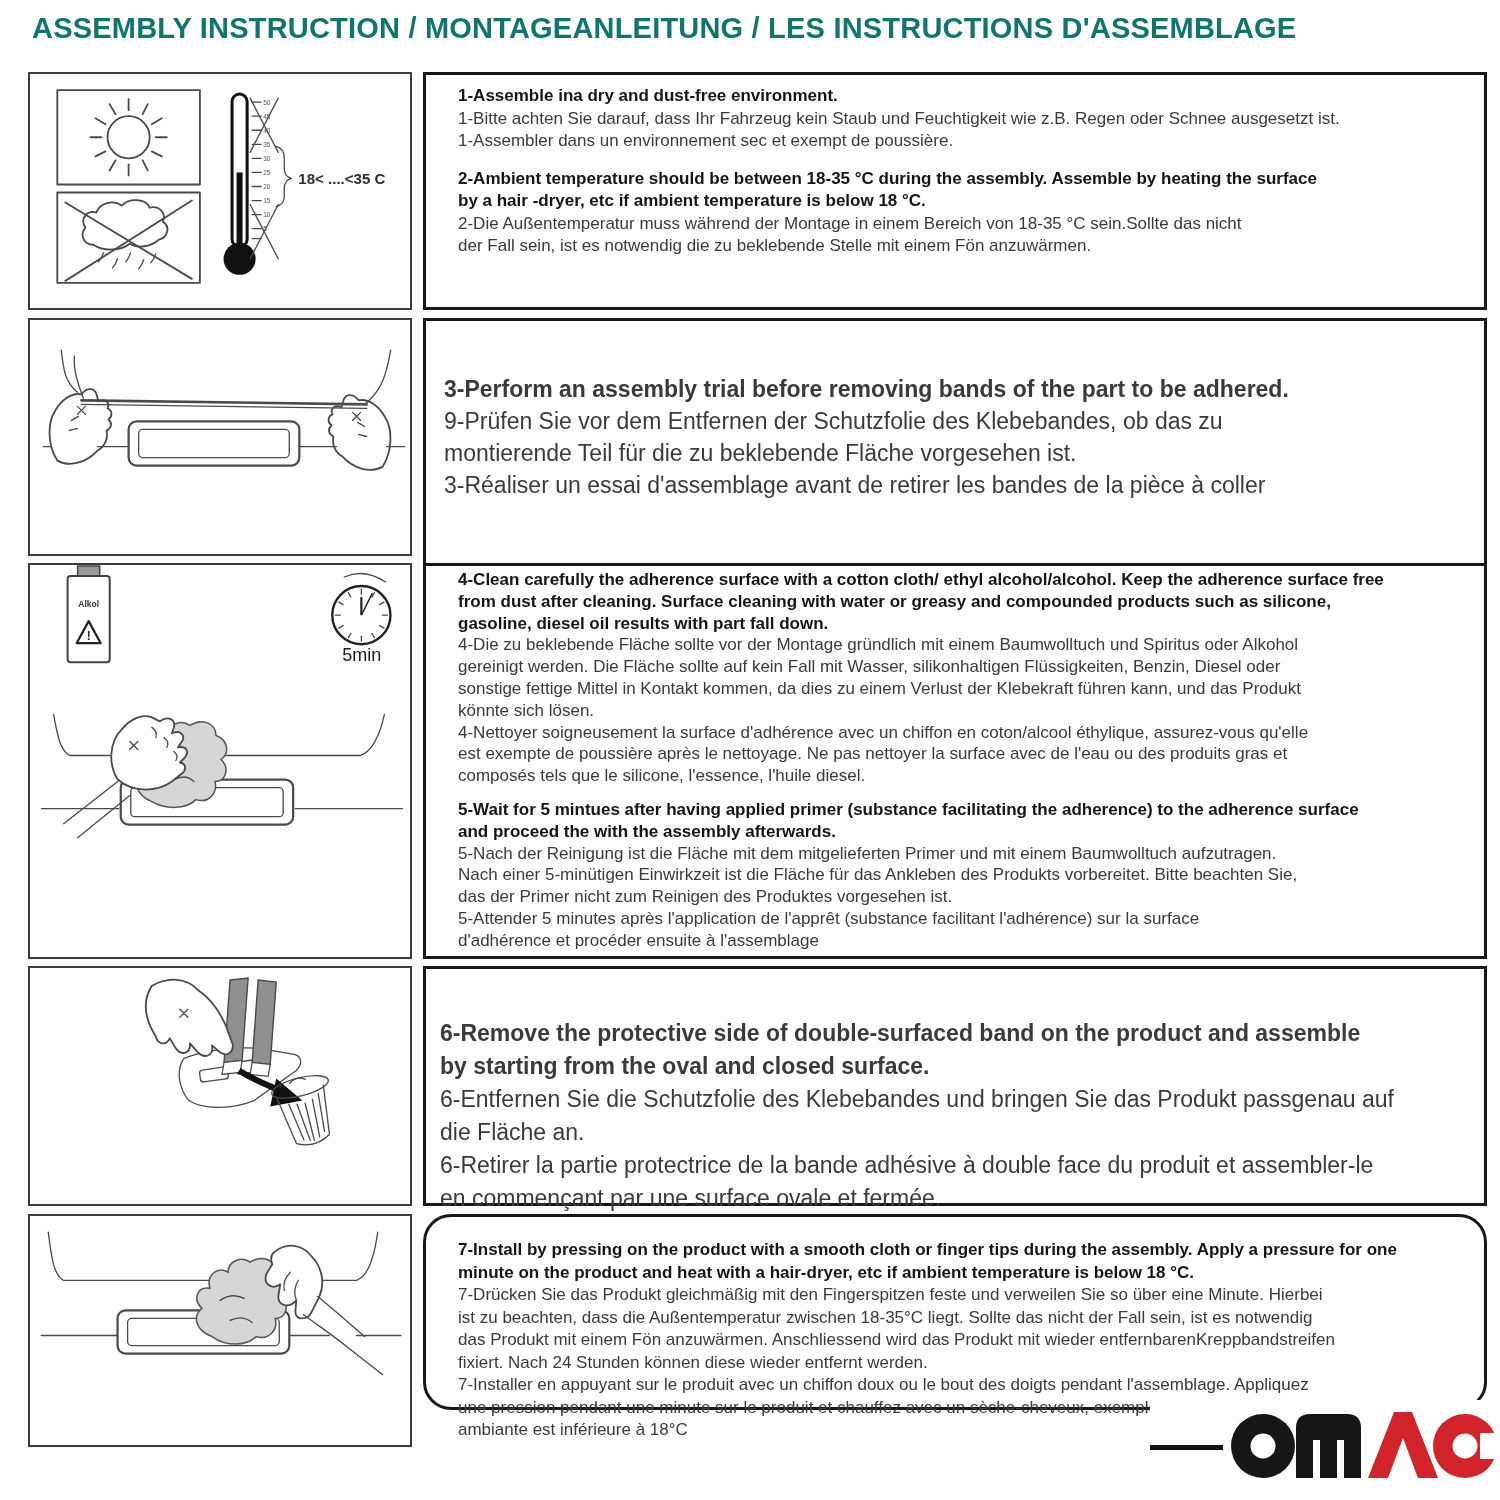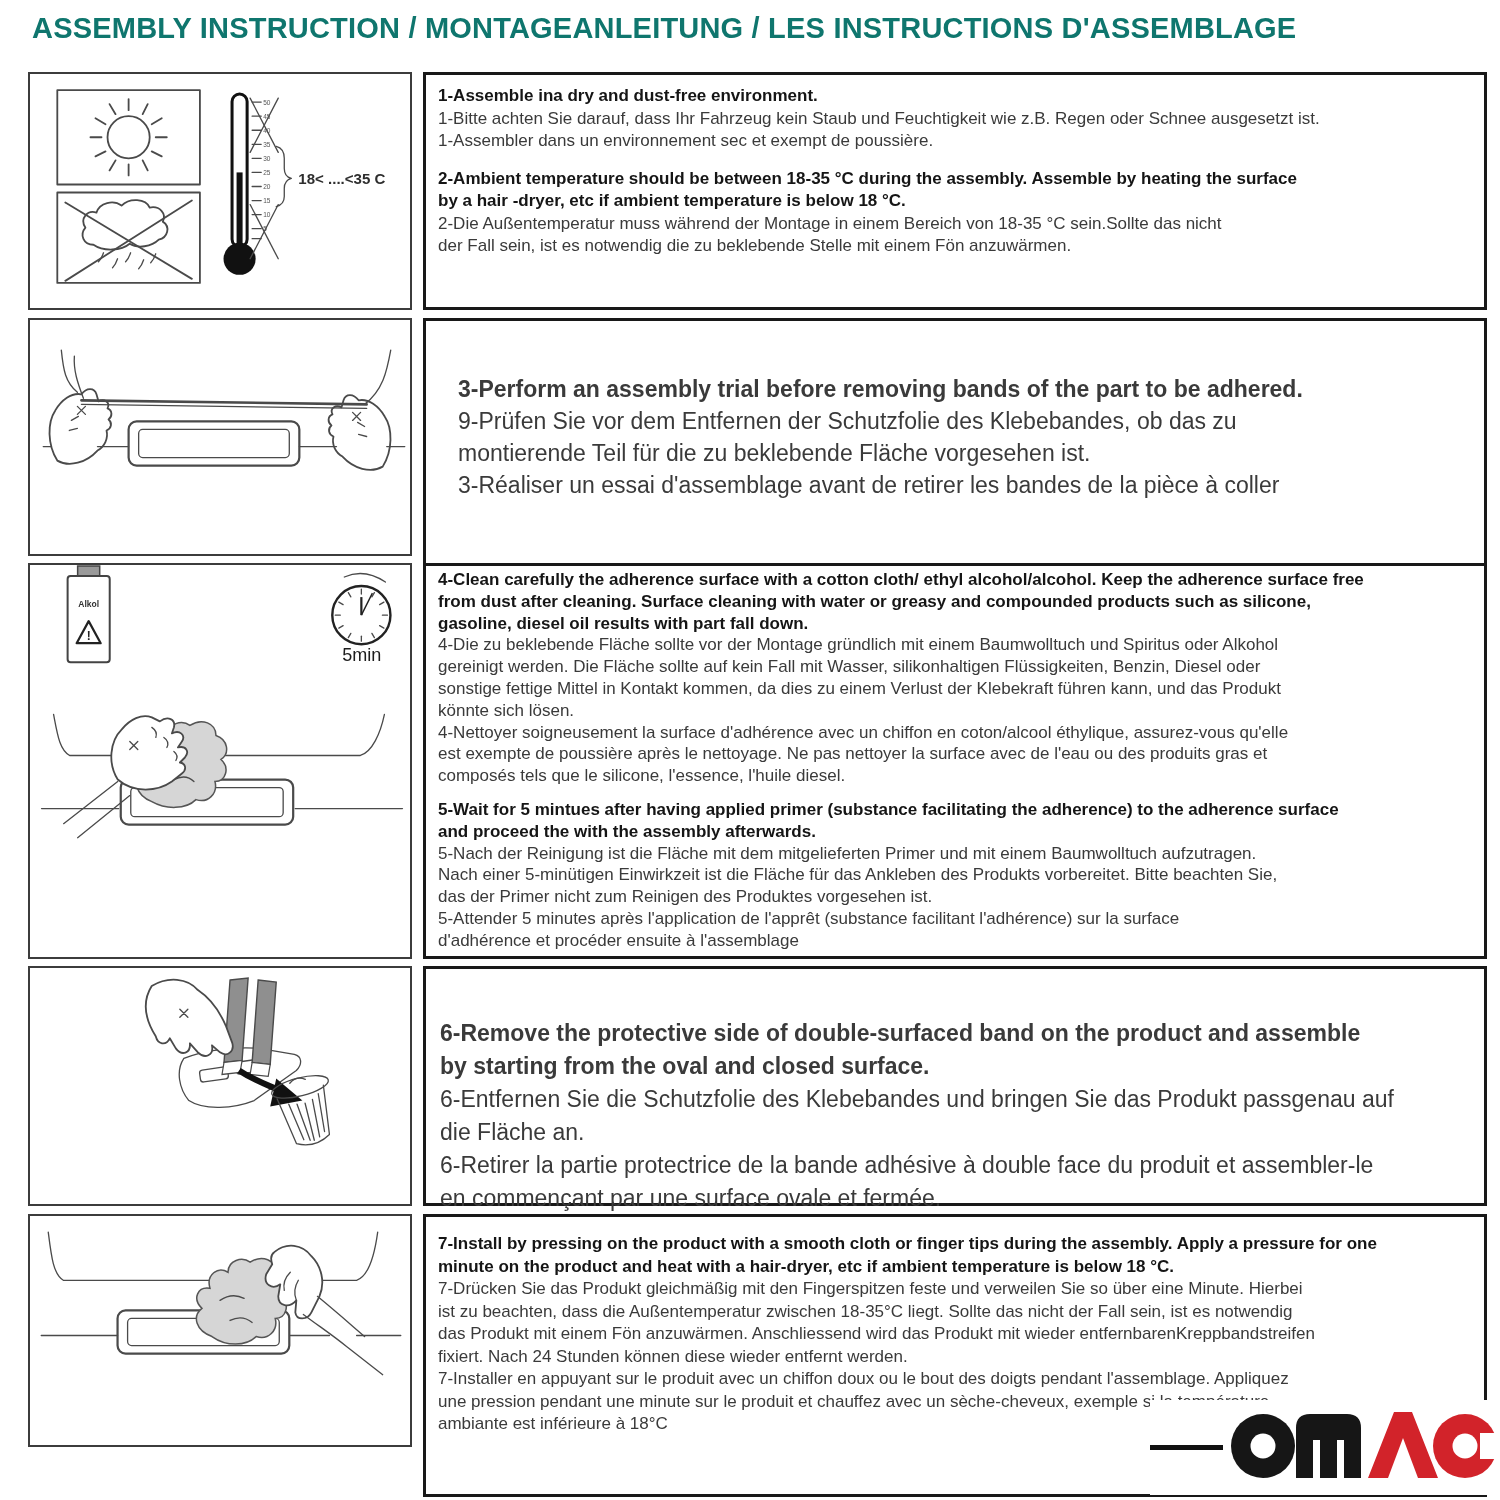--- a/index.html
+++ b/index.html
@@ -2,21 +2,21 @@
 <html><head>
 <meta charset="utf-8">
 <style>
   html,body{margin:0;padding:0;background:#ffffff;font-family:"Liberation Sans",sans-serif;}
   .page{position:relative;width:1500px;height:1500px;background:#fff;overflow:hidden;}
   .title{position:absolute;left:32px;top:12px;font-size:29px;font-weight:bold;color:#0f766e;white-space:nowrap;letter-spacing:.2px;}
   .ibox{position:absolute;left:28px;width:384px;border:2.5px solid #3c3c3c;background:#fff;box-sizing:border-box;}
   .tbox{position:absolute;left:423px;width:1064px;border:3px solid #181818;background:#fff;box-sizing:border-box;}
   .ibox svg{display:block;width:100%;height:100%;}
   p{margin:0;}
-  .t{font-size:17px;line-height:22.5px;color:#3a3a3a;white-space:pre-line;}
+  .t{font-size:17px;line-height:22.5px;color:#3a3a3a;white-space:pre-line;margin-left:20px;}
   .tight{line-height:21.8px;}
   .b{font-weight:bold;color:#151515;}
   .big{font-size:23px;line-height:32px;color:#3a3a3a;white-space:pre-line;}
   .big4{line-height:33px;}
   .gap{margin-top:15px;}
   .gap3{margin-top:12px;}
   .logo{position:absolute;left:1150px;top:1400px;width:347px;height:95px;background:#fff;}
   .ln{stroke:#4a4a4a;stroke-width:1.8;fill:none;stroke-linecap:round;stroke-linejoin:round;}
   .thin{stroke-width:1.3;}
 </style>
@@ -128,21 +128,21 @@
         <path class="thin" fill="none" d="M38,100 l7,-4 M36,110 l8,-2"></path>
         <path class="thin" fill="none" d="M44,86 l8,8 M52,86 l-8,8"></path>
       </g>
       <g class="ln" fill="#fff">
         <path d="M348,146 C358,130 358,108 350,96 C344,86 334,78 324,80 C319,73 311,73 309,80 L307,87 C301,84 295,88 298,94 C293,96 293,102 297,105 C293,108 294,114 299,116 C297,124 301,132 308,136 C319,148 336,153 348,146 Z"></path>
         <path class="thin" fill="none" d="M330,106 l-7,-4 M332,116 l-8,-2"></path>
         <path class="thin" fill="none" d="M318,92 l8,8 M326,92 l-8,8"></path>
       </g>
     </svg>
   </div>
-  <div class="tbox" style="top:318px;height:278px;padding:52px 32px 0;">
+  <div class="tbox" style="top:318px;height:278px;padding:52px 18px 0;">
     <p class="big b">3-Perform an assembly trial before removing bands of the part to be adhered.</p>
     <p class="big">9-Prüfen Sie vor dem Entfernen der Schutzfolie des Klebebandes, ob das zu
 montierende Teil für die zu beklebende Fläche vorgesehen ist.</p>
     <p class="big">3-Réaliser un essai d'assemblage avant de retirer les bandes de la pièce à coller</p>
   </div>
 
   <div class="ibox" style="top:563px;height:396px;">
     <svg viewBox="0 0 372 391">
       <g>
         <rect x="44" y="1" width="22" height="11" fill="#9a9a9a" stroke="#444" stroke-width="1.5"></rect>
@@ -263,21 +263,21 @@
         <path d="M178,120 C162,114 158,100 168,92 C158,82 164,70 176,72 C172,58 184,50 194,56 C194,44 208,40 216,46 C228,38 242,44 242,56 C254,60 256,74 247,80 C256,88 252,102 241,102 C244,114 234,124 222,120 C212,130 192,130 178,120 Z" fill="#d6d6d6" stroke="#555" stroke-width="1.5"></path>
         <path class="ln thin" d="M186,84 q12,-8 24,-2 M196,104 q12,-6 22,2"></path>
       </g>
       <g>
         <path d="M240,36 C252,26 268,28 277,40 C287,50 291,66 285,80 L277,96 C273,104 262,104 261,96 L262,84 C255,92 244,90 244,80 L246,68 C238,74 229,68 232,58 L238,48 C236,42 237,38 240,36 Z" fill="#fff" stroke="#4a4a4a" stroke-width="1.8" stroke-linejoin="round"></path>
         <path class="ln thin" d="M262,84 q-4,-10 2,-20 M250,74 q-2,-10 6,-18"></path>
         <path class="ln thin" d="M283,80 C300,94 316,108 330,120 M269,98 C285,110 300,120 312,130 M312,130 L348,158"></path>
       </g>
     </svg>
   </div>
-  <div class="tbox" style="top:1214px;height:283px;padding:16px 12px 0;">
+  <div class="tbox" style="top:1214px;height:196px;padding:22px 12px 0;border-radius:28px;">
     <p class="t b">7-Install by pressing on the product with a smooth cloth or finger tips during the assembly. Apply a pressure for one
 minute on the product and heat with a hair-dryer, etc if ambient temperature is below 18 °C.</p>
     <p class="t">7-Drücken Sie das Produkt gleichmäßig mit den Fingerspitzen feste und verweilen Sie so über eine Minute. Hierbei
 ist zu beachten, dass die Außentemperatur zwischen 18-35°C liegt. Sollte das nicht der Fall sein, ist es notwendig
 das Produkt mit einem Fön anzuwärmen. Anschliessend wird das Produkt mit wieder entfernbarenKreppbandstreifen
 fixiert. Nach 24 Stunden können diese wieder entfernt werden.</p>
     <p class="t">7-Installer en appuyant sur le produit avec un chiffon doux ou le bout des doigts pendant l'assemblage. Appliquez
 une pression pendant une minute sur le produit et chauffez avec un sèche-cheveux, exemple si la température
 ambiante est inférieure à 18°C</p>
   </div>

